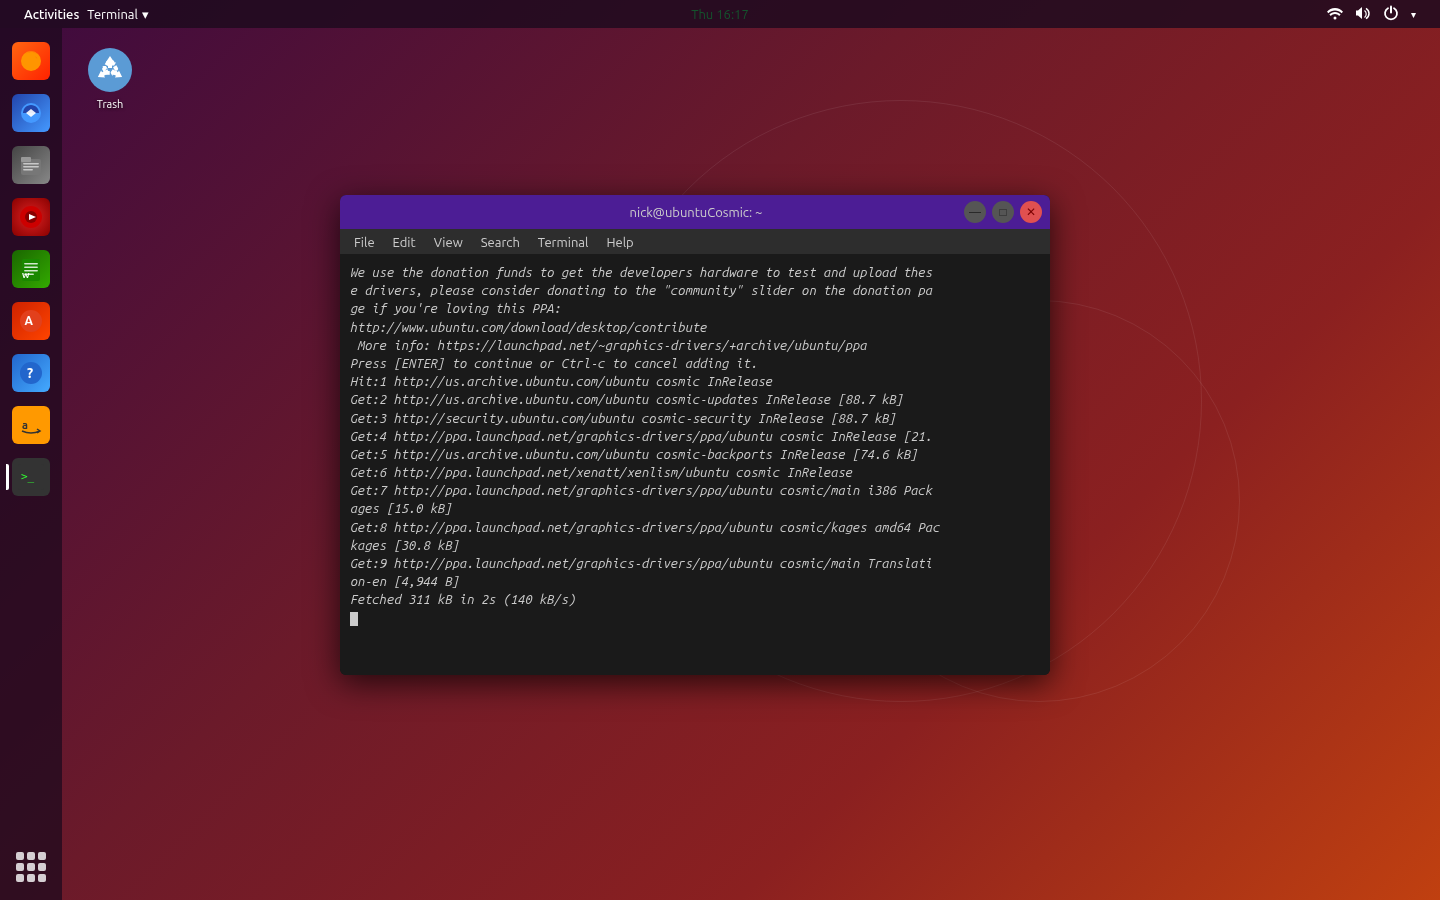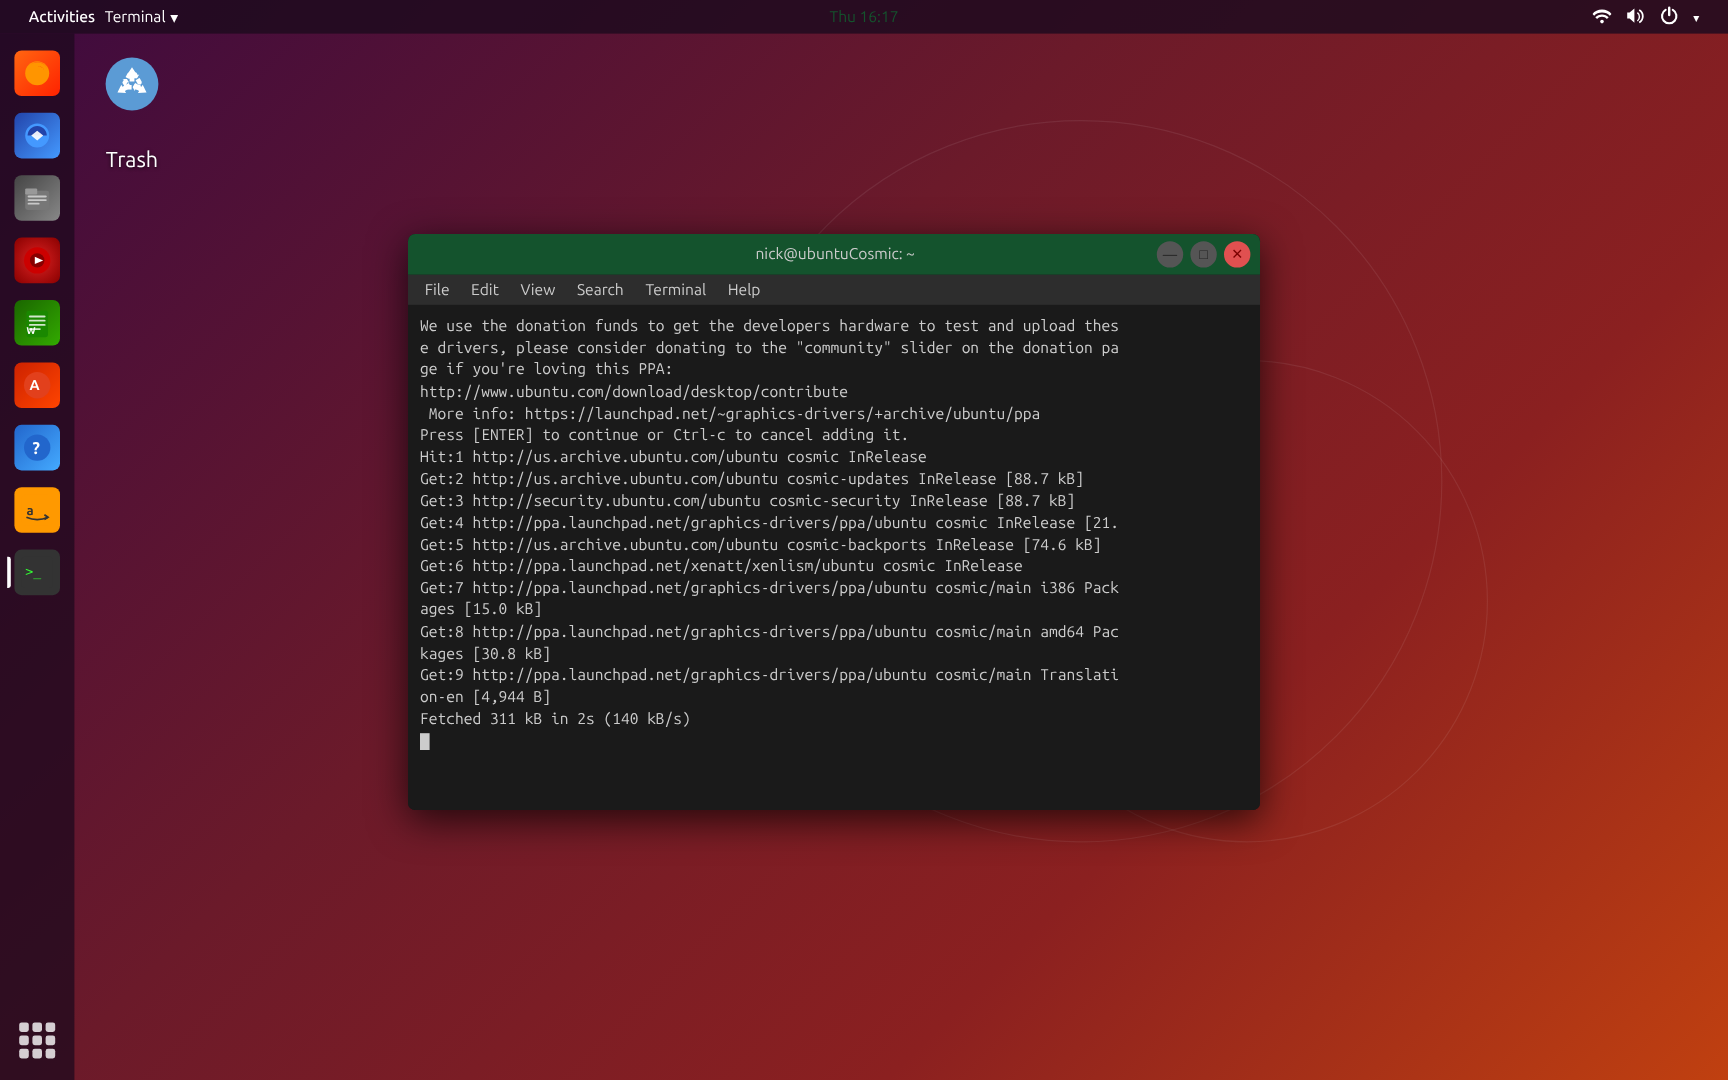--- a/index.html
+++ b/index.html
@@ -178,24 +178,23 @@
     .desktop-icon-img {
       width: 48px;
       height: 48px;
       margin-bottom: 4px;
       display: flex;
       align-items: center;
       justify-content: center;
     }
     .desktop-icon-label {
       color: #fff;
-      font-size: 18px;
+      font-size: 11px;
       text-align: right;
       text-shadow: 0 1px 3px rgba(0,0,0,0.8);
-      margin-top: 25px;
     }
 
     
     .trash-icon-svg {
       width: 48px;
       height: 48px;
     }
 
     
     .terminal-window {
@@ -204,21 +203,21 @@
       left: 340px;
       width: 710px;
       background: #1a1a1a;
       border-radius: 6px;
       box-shadow: 0 8px 32px rgba(0,0,0,0.7);
       z-index: 200;
       display: flex;
       flex-direction: column;
     }
     .terminal-titlebar {
-      background: #14532d;
+      background: #4c1d95;
       border-radius: 6px 6px 0 0;
       height: 34px;
       display: flex;
       align-items: center;
       justify-content: space-between;
       padding: 0 8px;
       user-select: none;
     }
     .terminal-title {
       flex: 1;
@@ -267,20 +266,21 @@
     .terminal-body {
       padding: 8px 10px;
       font-family: 'Ubuntu Mono', 'Courier New', monospace;
       font-size: 13px;
       color: #cccccc;
       line-height: 1.4;
       background: #1a1a1a;
       border-radius: 0 0 6px 6px;
       overflow-y: auto;
       height: 420px;
+      font-style: italic;
     }
     .terminal-line {
       white-space: pre-wrap;
       word-break: break-all;
     }
     .cursor {
       display: inline-block;
       width: 8px;
       height: 14px;
       background: #cccccc;
@@ -512,20 +512,20 @@
       <div class="terminal-line">Press [ENTER] to continue or Ctrl-c to cancel adding it.</div>
       <div class="terminal-line"></div>
       <div class="terminal-line">Hit:1 http://us.archive.ubuntu.com/ubuntu cosmic InRelease</div>
       <div class="terminal-line">Get:2 http://us.archive.ubuntu.com/ubuntu cosmic-updates InRelease [88.7 kB]</div>
       <div class="terminal-line">Get:3 http://security.ubuntu.com/ubuntu cosmic-security InRelease [88.7 kB]</div>
       <div class="terminal-line">Get:4 http://ppa.launchpad.net/graphics-drivers/ppa/ubuntu cosmic InRelease [21.</div>
       <div class="terminal-line">Get:5 http://us.archive.ubuntu.com/ubuntu cosmic-backports InRelease [74.6 kB]</div>
       <div class="terminal-line">Get:6 http://ppa.launchpad.net/xenatt/xenlism/ubuntu cosmic InRelease</div>
       <div class="terminal-line">Get:7 http://ppa.launchpad.net/graphics-drivers/ppa/ubuntu cosmic/main i386 Pack</div>
       <div class="terminal-line">ages [15.0 kB]</div>
-      <div class="terminal-line">Get:8 http://ppa.launchpad.net/graphics-drivers/ppa/ubuntu cosmic/main amd64 Pac</div>
+      <div class="terminal-line">Get:8 http://ppa.launchpad.net/graphics-drivers/ppa/ubuntu cosmic/kages amd64 Pac</div>
       <div class="terminal-line">kages [30.8 kB]</div>
       <div class="terminal-line">Get:9 http://ppa.launchpad.net/graphics-drivers/ppa/ubuntu cosmic/main Translati</div>
       <div class="terminal-line">on-en [4,944 B]</div>
       <div class="terminal-line">Fetched 311 kB in 2s (140 kB/s)</div>
       <div class="terminal-line"><span class="cursor"></span></div>
     </div>
 </div>
 
 </body></html>

